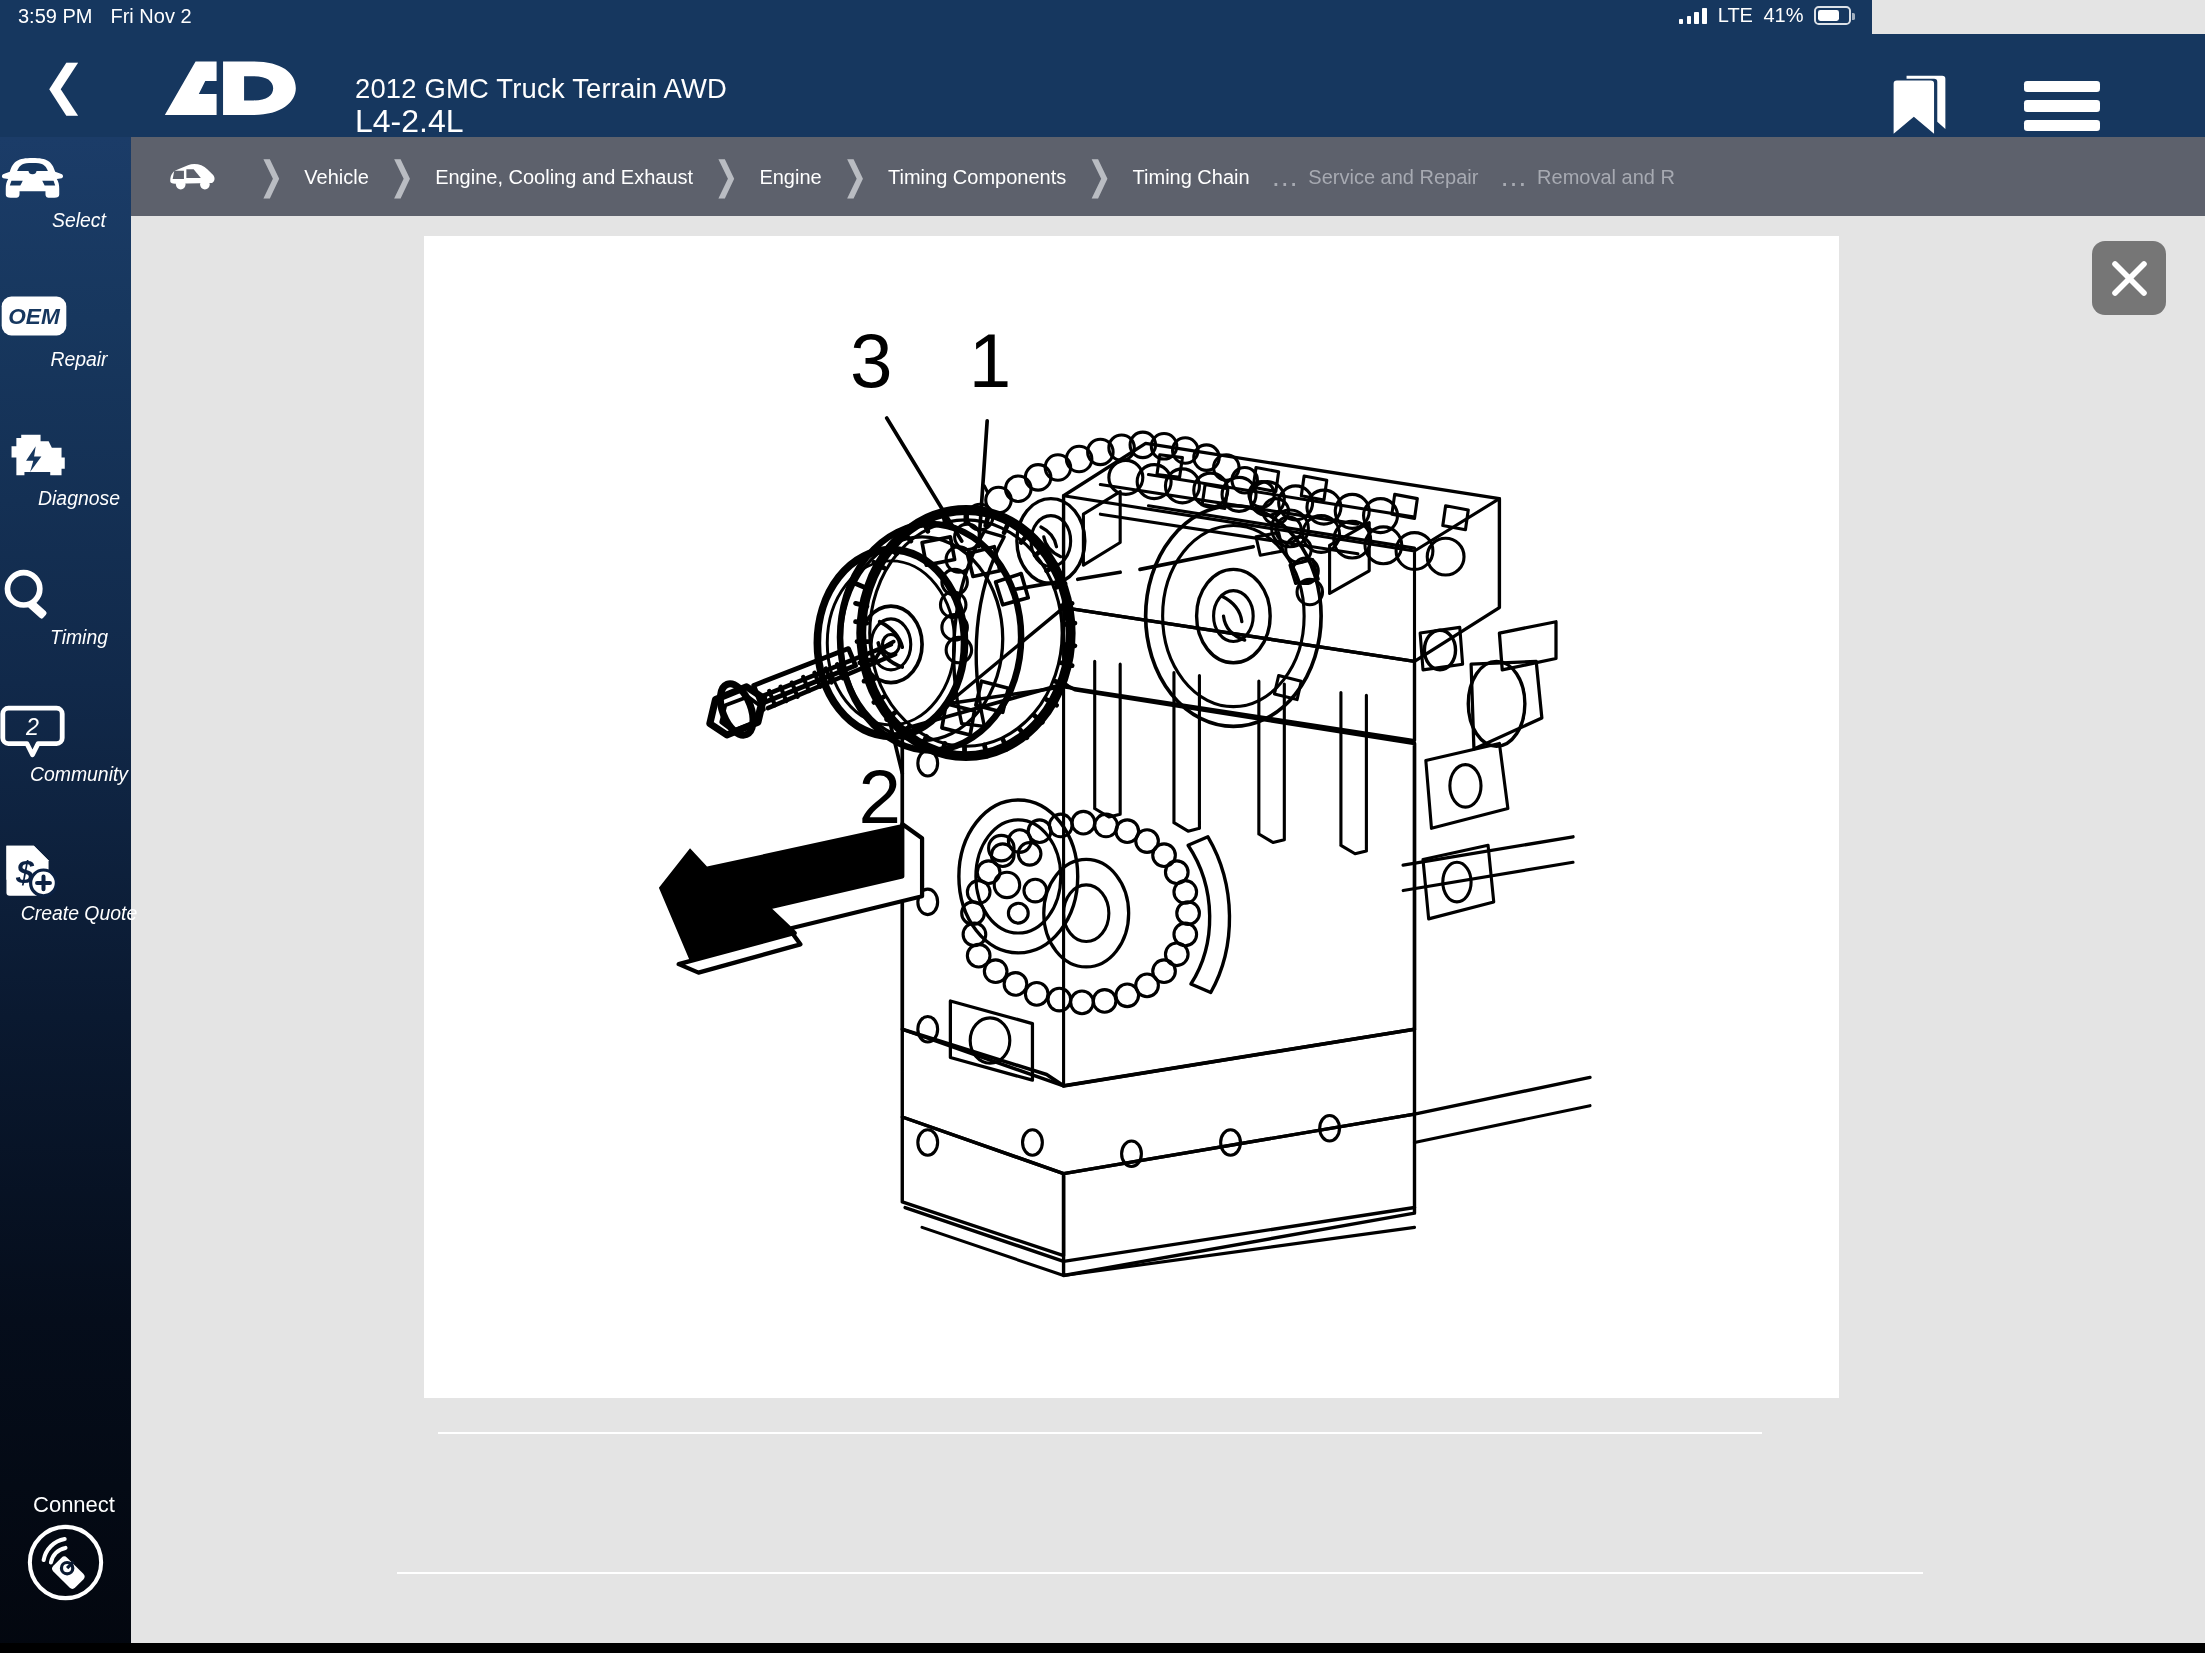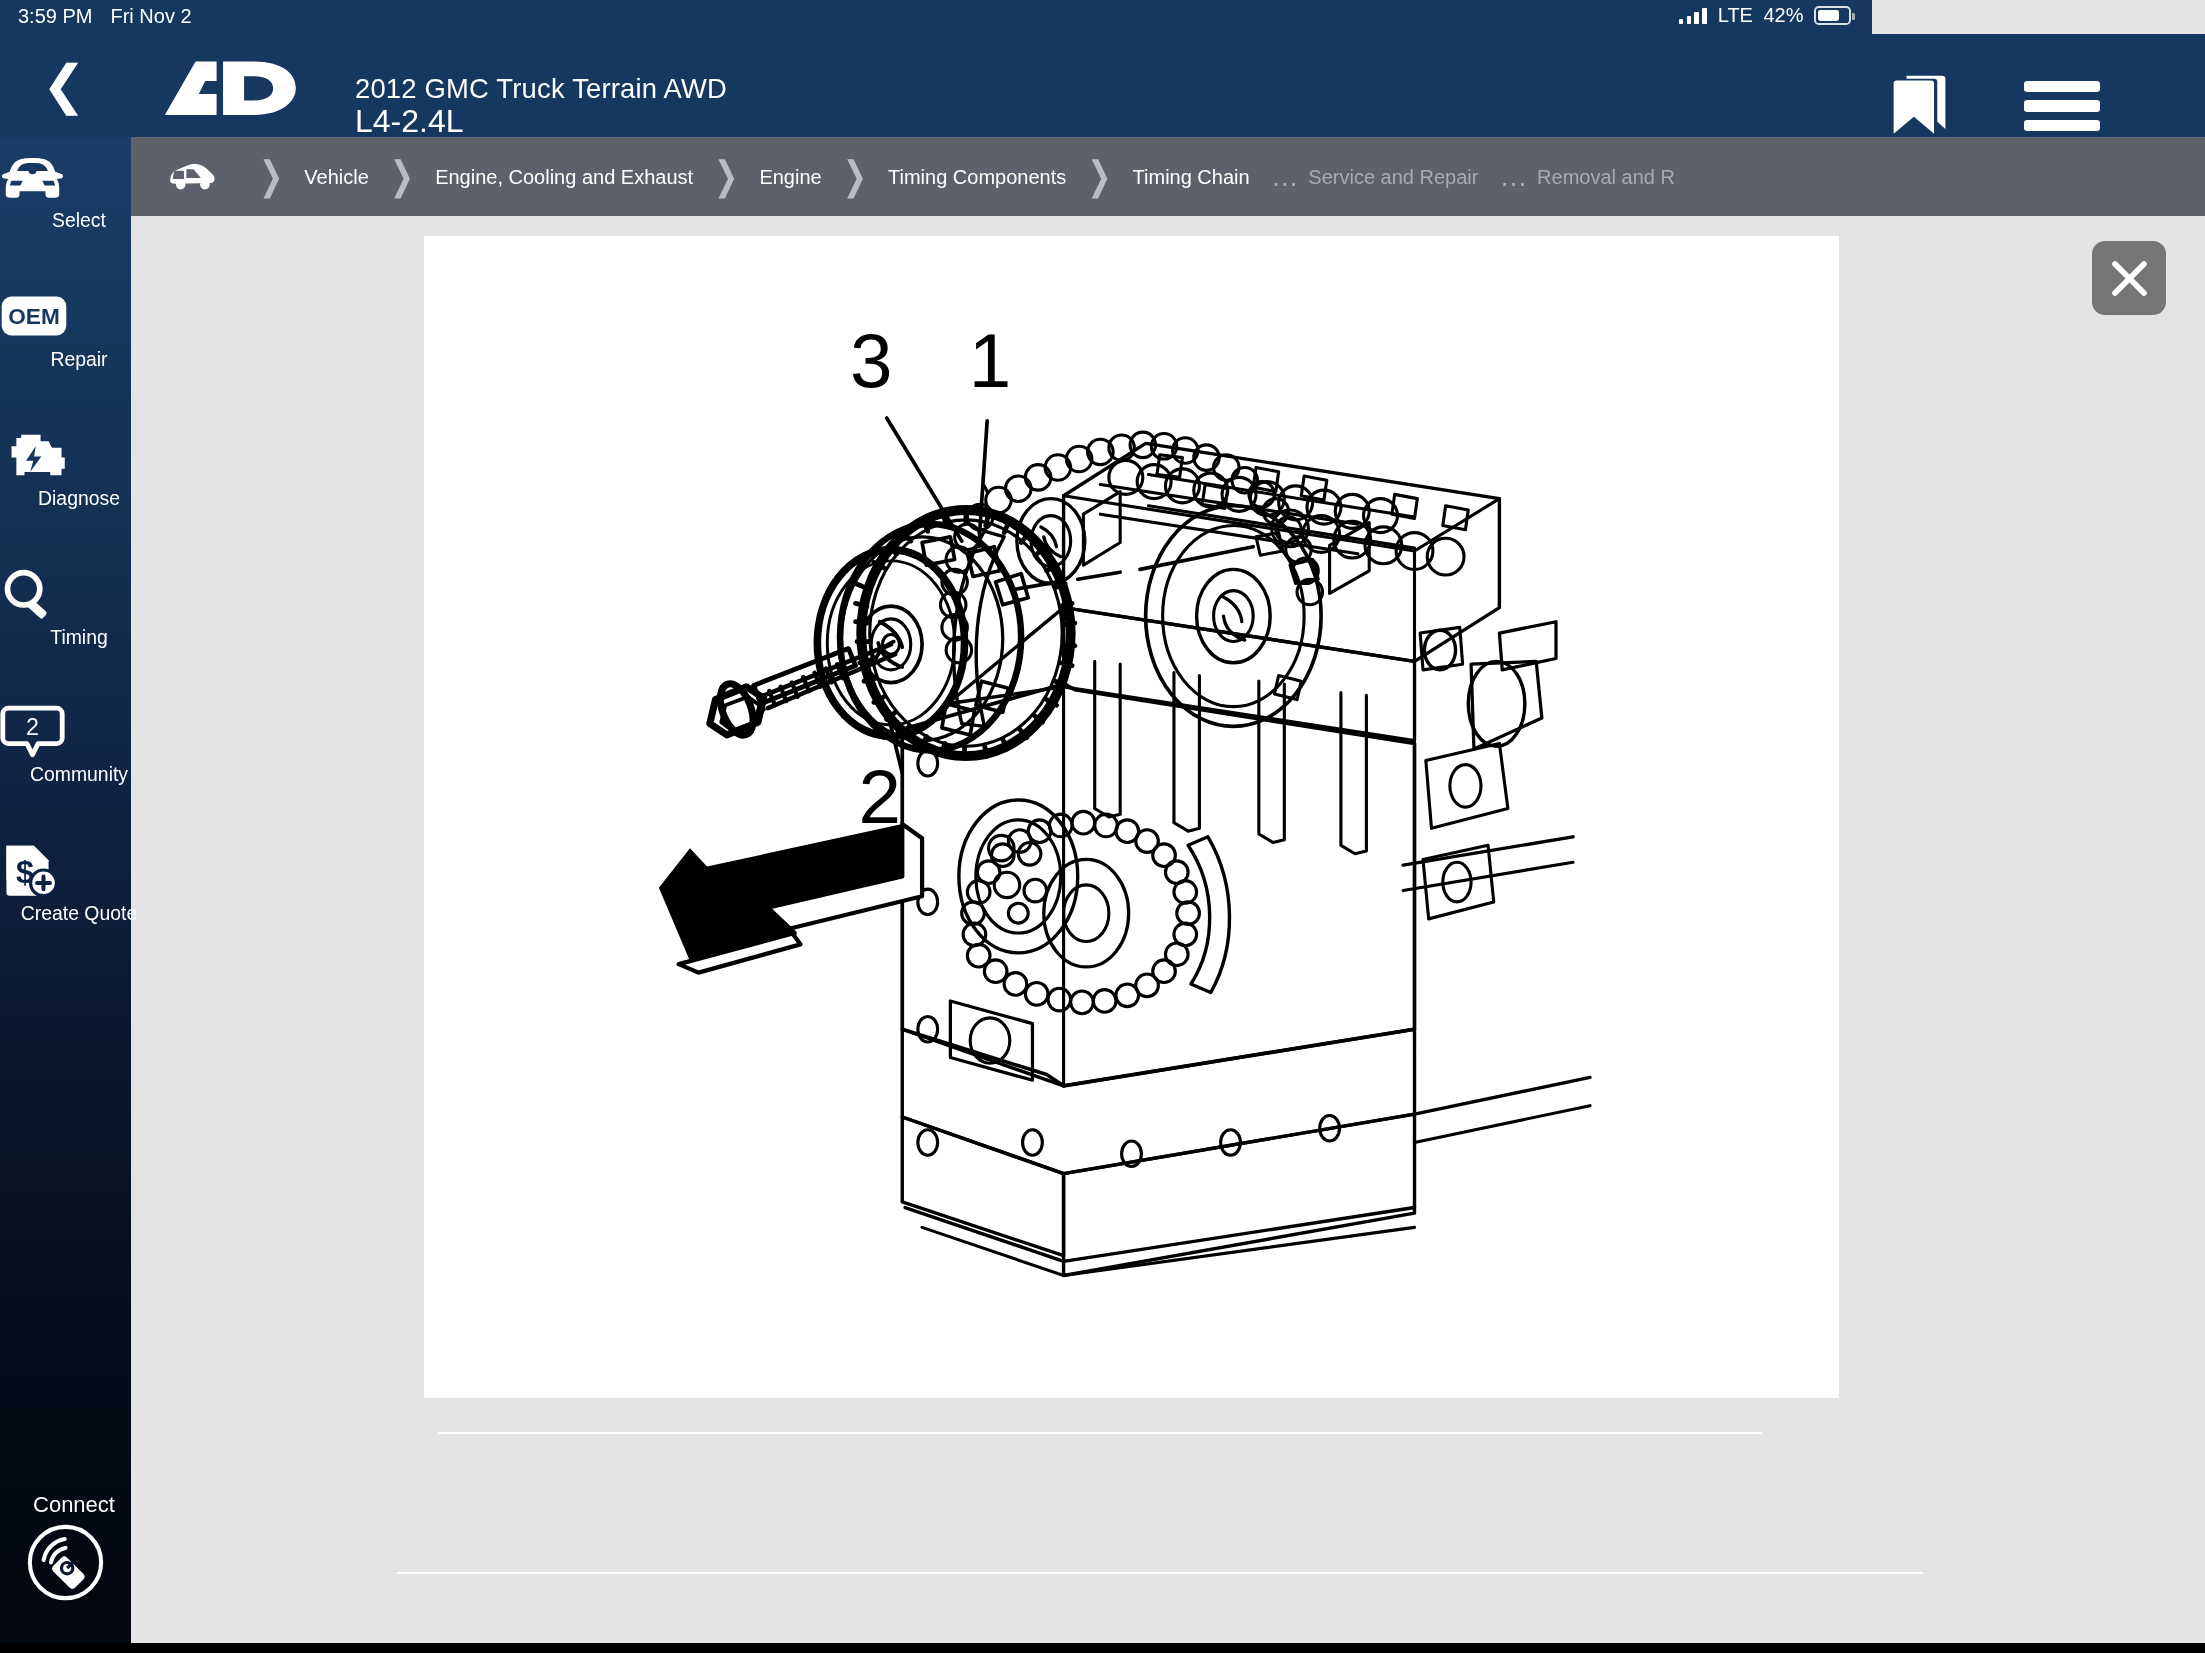--- a/index.html
+++ b/index.html
@@ -159,20 +159,21 @@
     z-index: 20;
   }
   .nav-item {
     position: absolute;
     left: 0;
     width: 158px;
     text-align: center;
     color: #ffffff;
     cursor: pointer;
     user-select: none;
+    font-style: italic;
   }
   .nav-icon {
     display: flex;
     align-items: center;
     height: 58px;
   }
   .nav-label {
     font-size: 19.4px;
     line-height: 22.6px;
     margin-top: 3.2px;
@@ -298,21 +299,21 @@
       <span>Fri Nov 2</span>
     </div>
     <div class="status-right">
       <span class="sig-bars">
         <i></i>
           <i></i>
           <i></i>
           <i></i>
       </span>
       <span>LTE</span>
-      <span>42%</span>
+      <span>41%</span>
       <span class="battery">
           <span class="lvl"></span>
         </span>
     </div>
   </div>
 
   <div class="header">
 
     <div class="back-chevron">❮</div>
 

